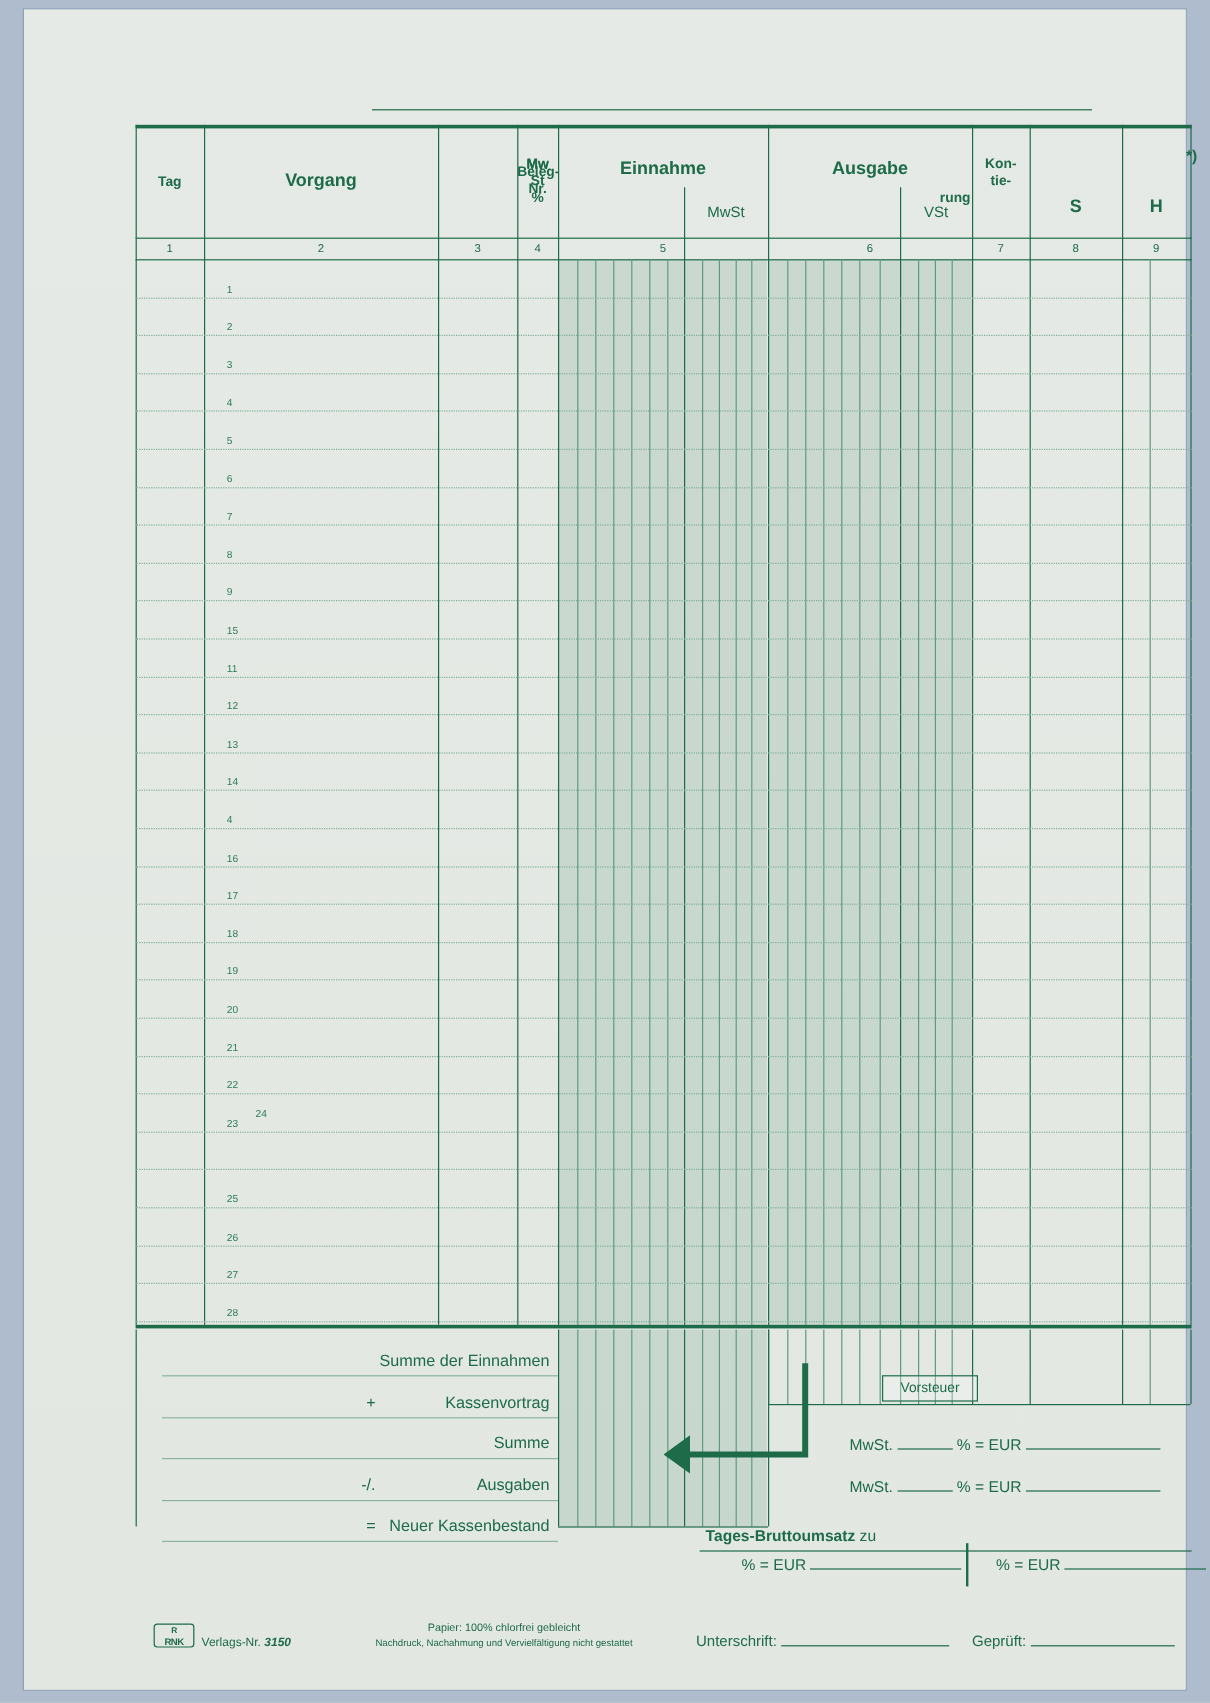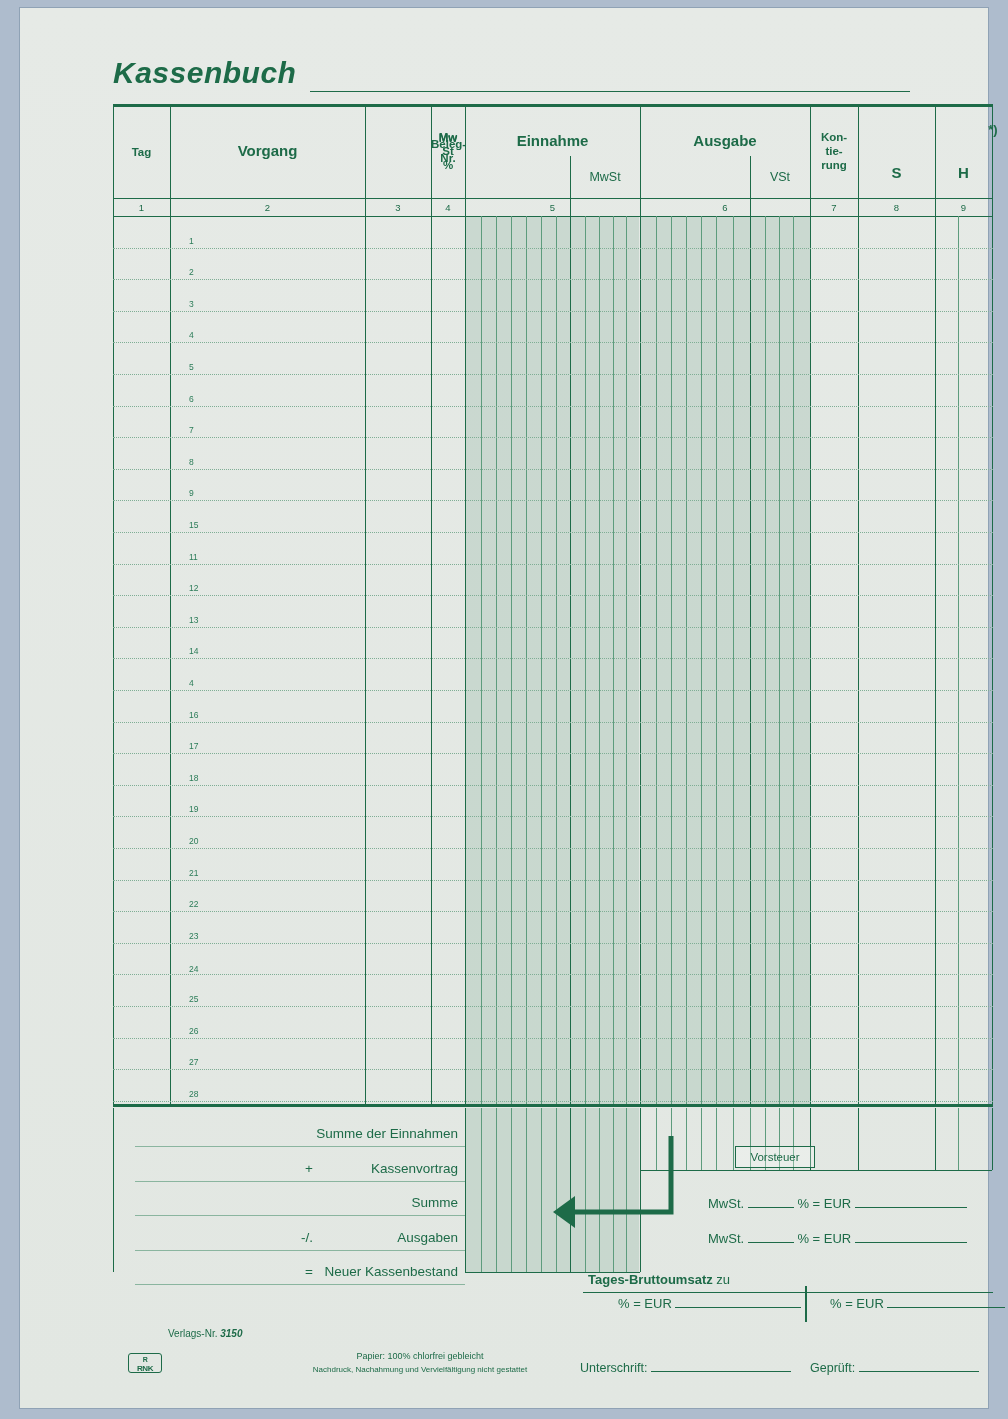--- a/index.html
+++ b/index.html
@@ -130,36 +130,35 @@
   
   .logo {
     position:absolute; left:108px; top:1345px;
     width:34px; height:20px;
     border:1.4px solid #1d6b48;
     border-radius:3px;
     color:#1d6b48; font-size:8px; font-weight:bold;
     text-align:center; line-height:9px; letter-spacing:-0.5px;
     padding-top:1px;
   }
-  .verlag { position:absolute; left:148px; top:1320px; color:#1d6b48; font-size:10px; }
+  .verlag { position:absolute; left:148px; top:1356px; color:#1d6b48; font-size:10px; }
   .verlag b { font-weight:bold; font-style:italic; }
   .paper {
     position:absolute; left:290px; top:1342px;
     color:#1d6b48; font-size:9px; line-height:13px; text-align:center; width:220px;
   }
   .signline { position:absolute; color:#1d6b48; font-size:12.5px; top:1352px; }
   .signline .ul { display:inline-block; border-bottom:1px solid #1d6b48; height:12px; }
 </style>
 </head>
 <body>
 
 <div class="page">
   <div class="sheet"></div>
 
-  <div class="title">Kassenbuch</div>
   <div class="title-rule"></div>
 
   <div class="tbl">
 
     <div class="shade" style="left:352px; top:112px; width:174px; height:888px;"></div>
     <div class="shade" style="left:527px; top:112px; width:170px; height:888px;"></div>
 
     <div class="frame-top"></div>
     <div class="frame-head-bottom"></div>
     <div class="frame-numrow-bottom"></div>
@@ -218,21 +217,21 @@
     <div class="hc small" style="left:318px; top:55px; width:34px;">%</div>
 
     <div class="hc big" style="left:352px; top:28px; width:175px;">Einnahme</div>
     <div class="hc normal" style="left:457px; top:66px; width:70px;">MwSt</div>
 
     <div class="hc big" style="left:527px; top:28px; width:170px;">Ausgabe</div>
     <div class="hc normal" style="left:637px; top:66px; width:60px;">VSt</div>
 
     <div class="hc small" style="left:697px; top:27px; width:48px;">Kon-</div>
     <div class="hc small" style="left:697px; top:41px; width:48px;">tie-</div>
-    <div class="hc small" style="left:697px; top:55px; width:48px;">rung</div>
+    <div class="hc small" style="left:659px; top:55px; width:48px;">rung</div>
 
     <div class="hc med" style="left:860px; top:18px; width:40px;">*)</div>
     <div class="hc big" style="left:745px; top:60px; width:77px;">S</div>
     <div class="hc big" style="left:822px; top:60px; width:57px;">H</div>
 
     <div class="numlabel" style="left:0px;   width:57px;">1</div>
     <div class="numlabel" style="left:57px;  width:195px;">2</div>
     <div class="numlabel" style="left:252px; width:66px;">3</div>
     <div class="numlabel" style="left:318px; width:34px;">4</div>
     <div class="numlabel" style="left:352px; width:175px;">5</div>
@@ -282,21 +281,21 @@
         <div class="rownum" style="top: 700.4px;">19</div>
         <div class="rowline" style="top: 744px;"></div>
         <div class="rownum" style="top: 732px;">20</div>
         <div class="rowline" style="top: 775.6px;"></div>
         <div class="rownum" style="top: 763.6px;">21</div>
         <div class="rowline" style="top: 807.2px;"></div>
         <div class="rownum" style="top: 795.2px; text-align: center;">22</div>
         <div class="rowline" style="top: 838.8px;"></div>
         <div class="rownum" style="top: 826.8px;">23</div>
         <div class="rowline" style="top: 870.4px;"></div>
-        <div class="rownum" style="top: 860px;">24</div>
+        <div class="rownum" style="top: 819px; margin-left: 24px;">24</div>
         <div class="rowline" style="top: 902px;"></div>
         <div class="rownum" style="top: 890px;">25</div>
         <div class="rowline" style="top: 933.6px;"></div>
         <div class="rownum" style="top: 921.6px;">26</div>
         <div class="rowline" style="top: 965.2px;"></div>
         <div class="rownum" style="top: 953.2px;">27</div>
         <div class="rowline" style="top: 996.8px;"></div>
         <div class="rownum" style="top: 984.8px;">28</div>
       </div>
   </div>

